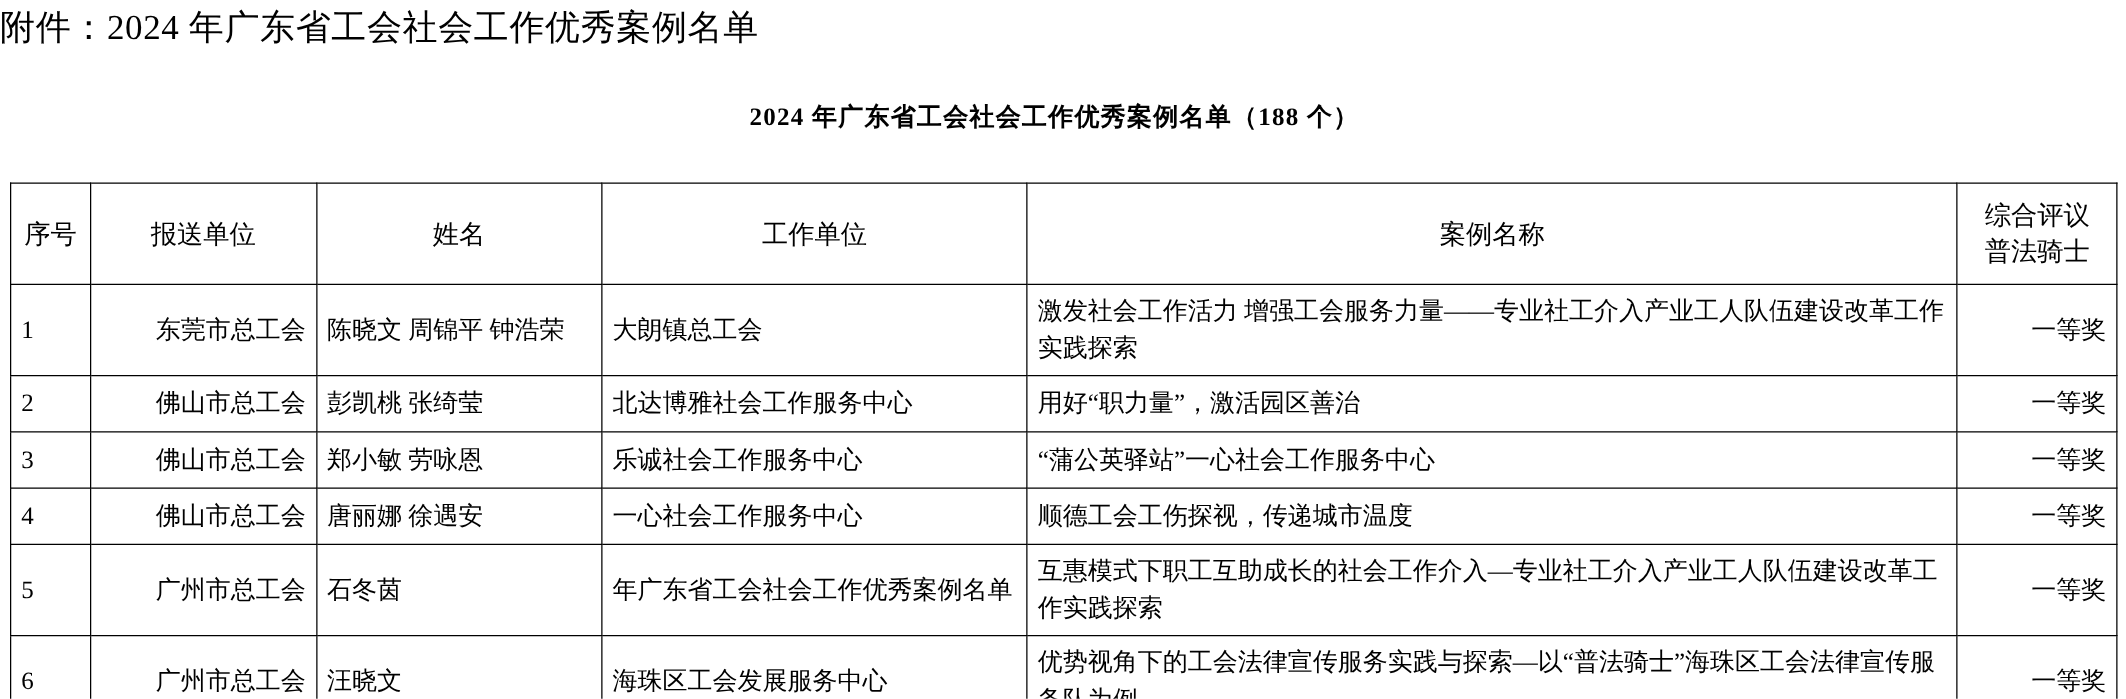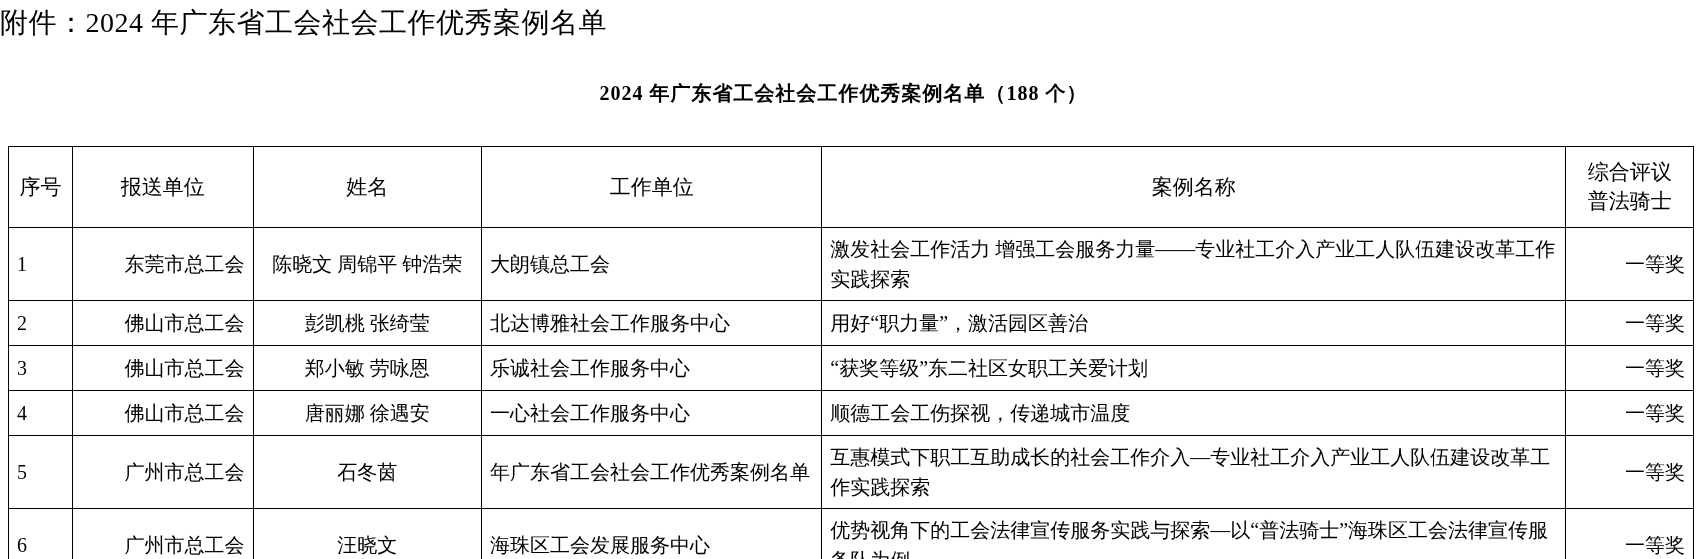--- a/index.html
+++ b/index.html
@@ -73,21 +73,20 @@
   col.c-award { width: 120px; }
 
   td.seq {
     text-align: left;
     padding-left: 10px;
   }
   td.unit, td.award {
     text-align: right;
   }
   td.name {
-    text-align: center;
   }
   td.workunit, td.case {
     text-align: left;
   }
   .hdr-two-line {
     display: block;
     line-height: 29px;
   }
   .row-tall td { height: 62px; }
   .row-short td { height: 34px; }
@@ -139,21 +138,21 @@
           <td class="name">彭凯桃  张绮莹</td>
           <td class="workunit">北达博雅社会工作服务中心</td>
           <td class="case">用好“职力量”，激活园区善治</td>
           <td class="award">一等奖</td>
         </tr>
         <tr class="row-short">
           <td class="seq">3</td>
           <td class="unit">佛山市总工会</td>
           <td class="name">郑小敏  劳咏恩</td>
           <td class="workunit">乐诚社会工作服务中心</td>
-          <td class="case">“获奖等级”东二社区女职工关爱计划</td>
+          <td class="case">“蒲公英驿站”一心社会工作服务中心</td>
           <td class="award">一等奖</td>
         </tr>
         <tr class="row-short">
           <td class="seq">4</td>
           <td class="unit">佛山市总工会</td>
           <td class="name">唐丽娜  徐遇安</td>
           <td class="workunit">一心社会工作服务中心</td>
           <td class="case">顺德工会工伤探视，传递城市温度</td>
           <td class="award">一等奖</td>
         </tr>

